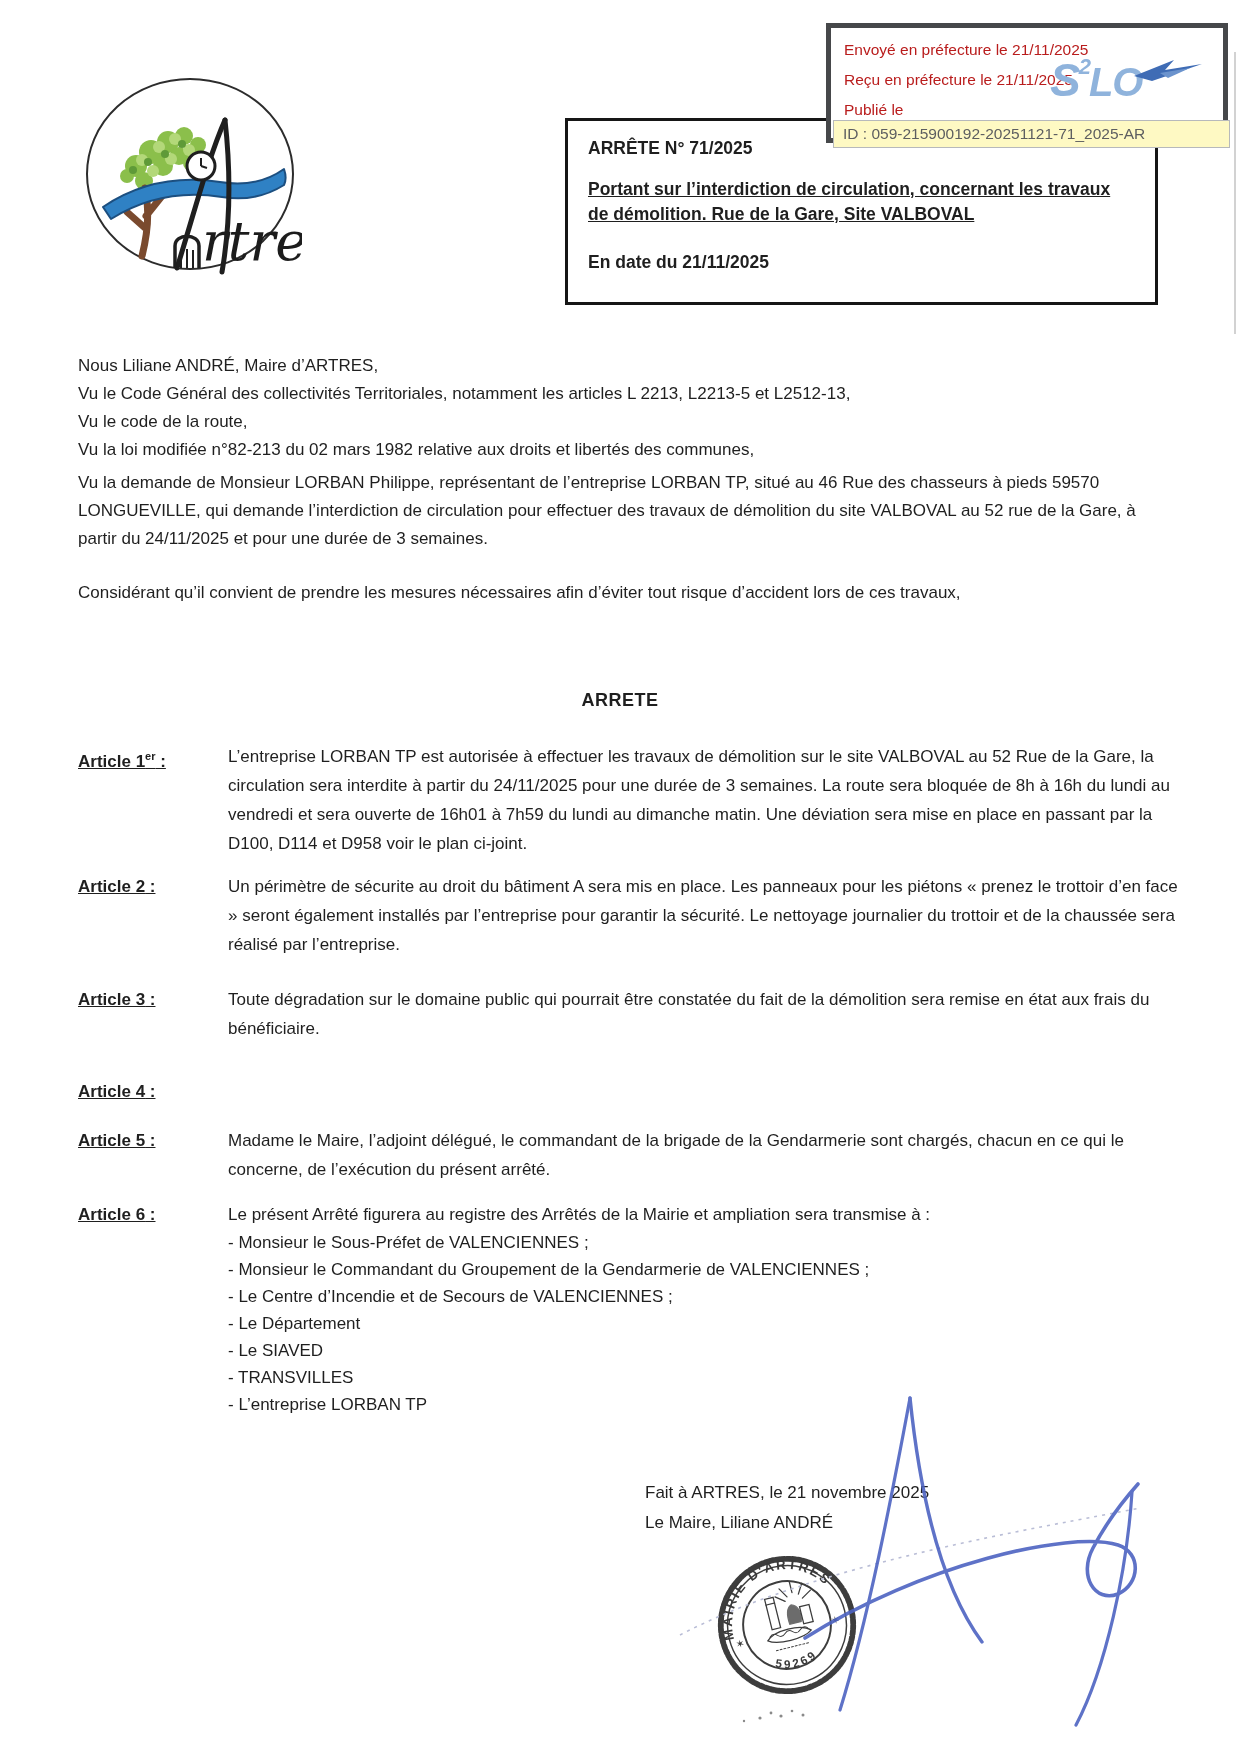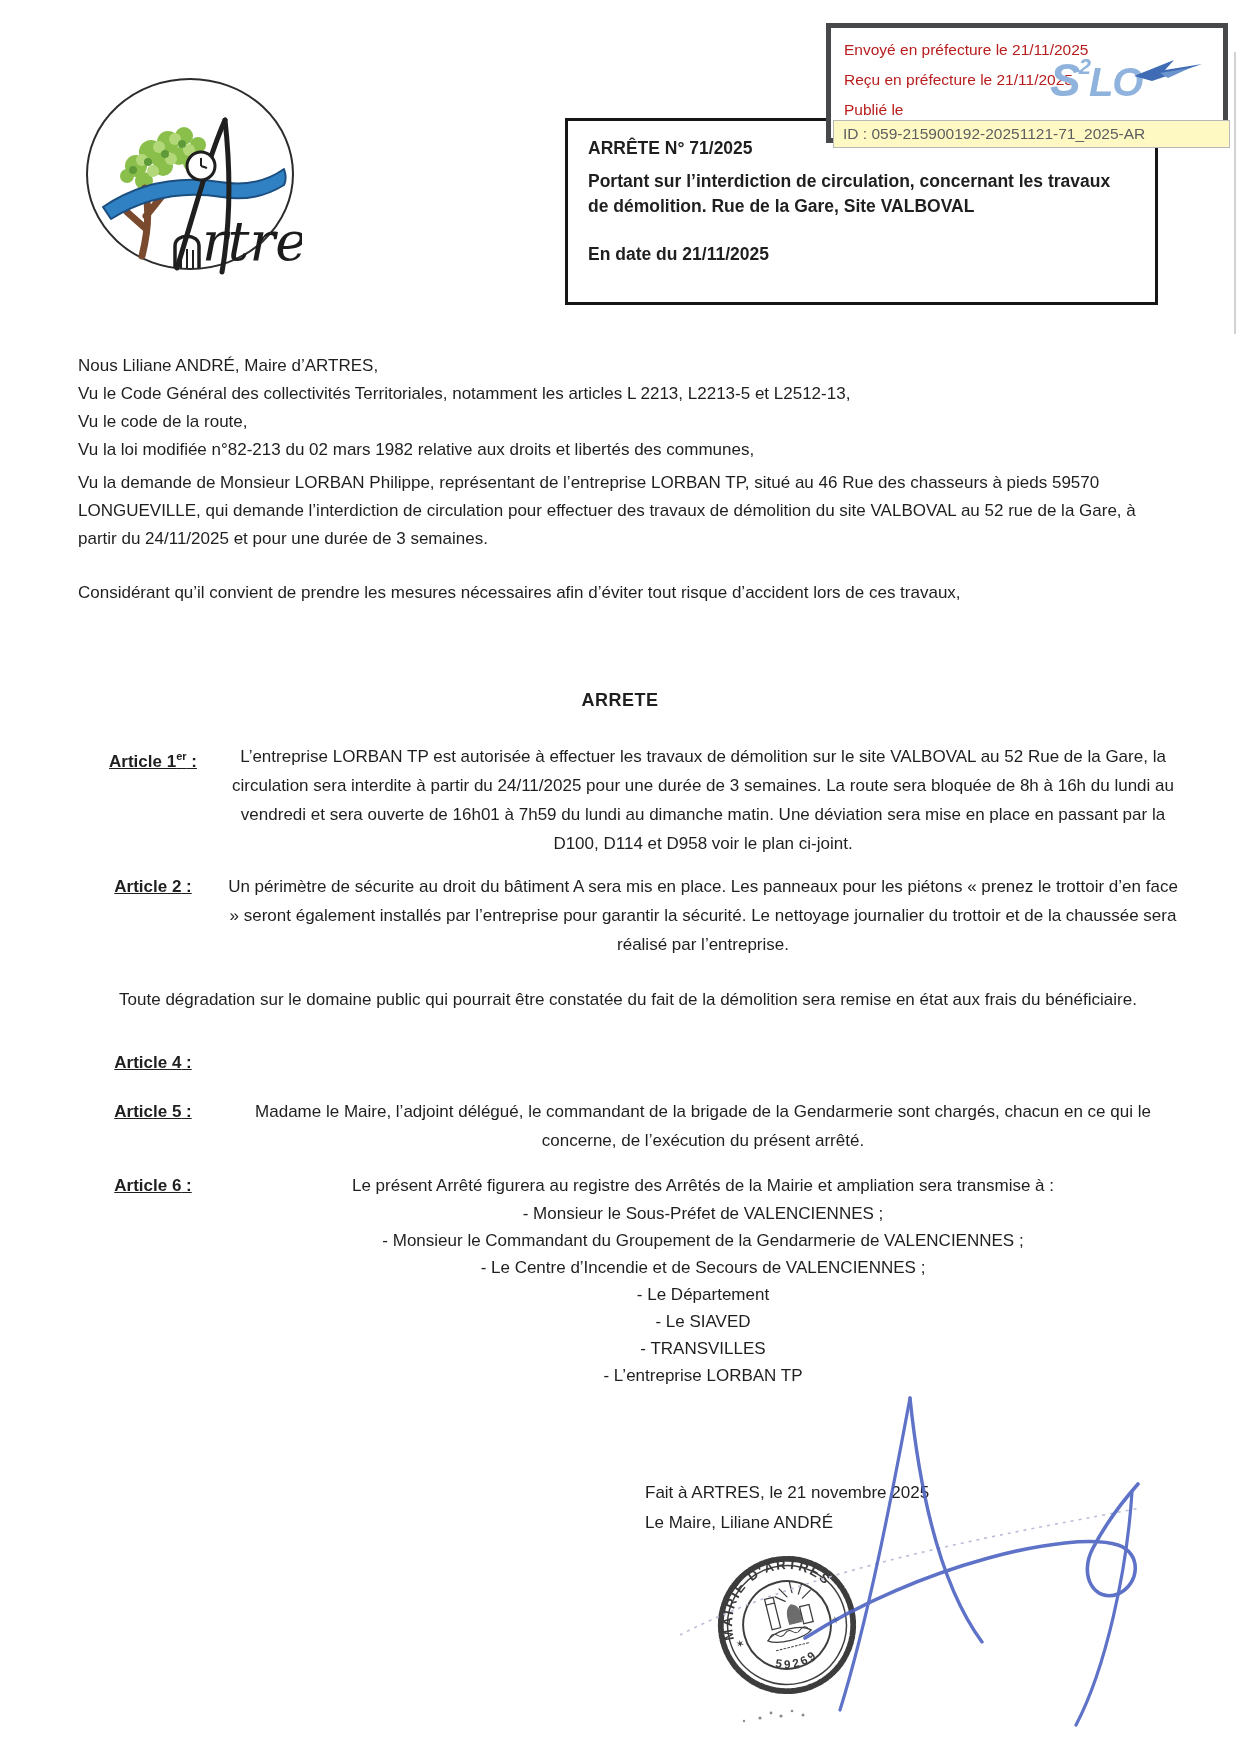--- a/index.html
+++ b/index.html
@@ -27,31 +27,31 @@
   .s2lo .s{font-size:46px;}
   .s2lo sup{font-size:22px;position:relative;top:-16px;left:-2px;}
   .s2lo .lo{font-size:40px;letter-spacing:-1px;margin-left:-4px;}
   .s2lo svg{vertical-align:12px;margin-left:-10px;}
   
   .title-box{
     position:absolute;left:565px;top:118px;width:593px;height:187px;
     box-sizing:border-box;border:3px solid #161616;z-index:1;
     padding:15px 20px 0 20px;font-weight:bold;font-size:17.5px;line-height:25px;
   }
-  .title-box .subject{margin-top:8px;max-width:548px;}
+  .title-box .subject{margin-top:16px;max-width:548px;text-decoration:underline;}
   .title-box .date{margin-top:23px;}
   .edge-line{position:absolute;left:1234px;top:52px;width:2px;height:282px;background:#d2d2d2;}
   
   .preamble{position:absolute;left:78px;top:352px;width:1100px;font-size:17px;line-height:28px;}
   .preamble .request{margin-top:5px;}
   .preamble .considering{margin-top:26px;}
   .decree-heading{position:absolute;left:0;top:690px;width:1240px;text-align:center;
     font-size:18px;font-weight:bold;letter-spacing:.5px;}
   .articles{position:absolute;left:78px;top:742px;width:1100px;font-size:17px;line-height:29px;}
-  .article{display:flex;text-align:center;}
+  .article{display:flex;}
   .article-label{flex:none;width:150px;font-weight:bold;text-decoration:underline;}
   .article-label sup{font-size:11px;}
   .article-text{flex:1;}
   .bold{font-weight:bold;}
   .mb14{margin-bottom:14px;} .mb26{margin-bottom:26px;} .mb34{margin-bottom:34px;}
   .mb20{margin-bottom:20px;} .mb16{margin-bottom:16px;}
   .article-items{line-height:27px;}
   
   .signature-text{position:absolute;left:645px;top:1478px;font-size:17px;line-height:30px;}
   .seal-svg{position:absolute;left:714px;top:1552px;width:146px;height:146px;z-index:3;}
@@ -143,20 +143,21 @@
   <div class="articles">
     <div class="article mb14">
       <div class="article-label"><span>Article 1</span><sup>er</sup><span> :</span></div>
       <div class="article-text">L’entreprise LORBAN TP est autorisée à effectuer les travaux de démolition sur le site VALBOVAL au 52 Rue de la Gare, la circulation sera interdite à partir du 24/11/2025 pour une durée de 3 semaines. La route sera bloquée de 8h à 16h du lundi au vendredi et sera ouverte de 16h01 à 7h59 du lundi au dimanche matin. Une déviation sera mise en place en passant par la D100, D114 et D958 voir le plan ci-joint.</div>
     </div>
     <div class="article mb26">
       <div class="article-label"><span>Article 2</span><span> :</span></div>
       <div class="article-text">Un périmètre de sécurite au droit du bâtiment A sera mis en place.  Les panneaux pour les piétons « prenez le trottoir d’en face » seront également installés par l’entreprise pour garantir la sécurité. Le nettoyage journalier du trottoir et de la chaussée sera réalisé par l’entreprise.</div>
     </div>
     <div class="article mb34">
+      <div class="article-label"><span>Article 3</span><span> :</span></div>
       <div class="article-text">Toute dégradation sur le domaine public qui pourrait être constatée du fait de la démolition sera remise en état aux frais du bénéficiaire.</div>
     </div>
     <div class="article mb20">
       <div class="article-label"><span>Article 4</span><span> :</span></div>
     </div>
     <div class="article mb16">
       <div class="article-label"><span>Article 5</span><span> :</span></div>
       <div class="article-text">Madame le Maire, l’adjoint délégué, le commandant de la brigade de la Gendarmerie sont chargés, chacun en ce qui le concerne, de l’exécution du présent arrêté.</div>
     </div>
     <div class="article">

